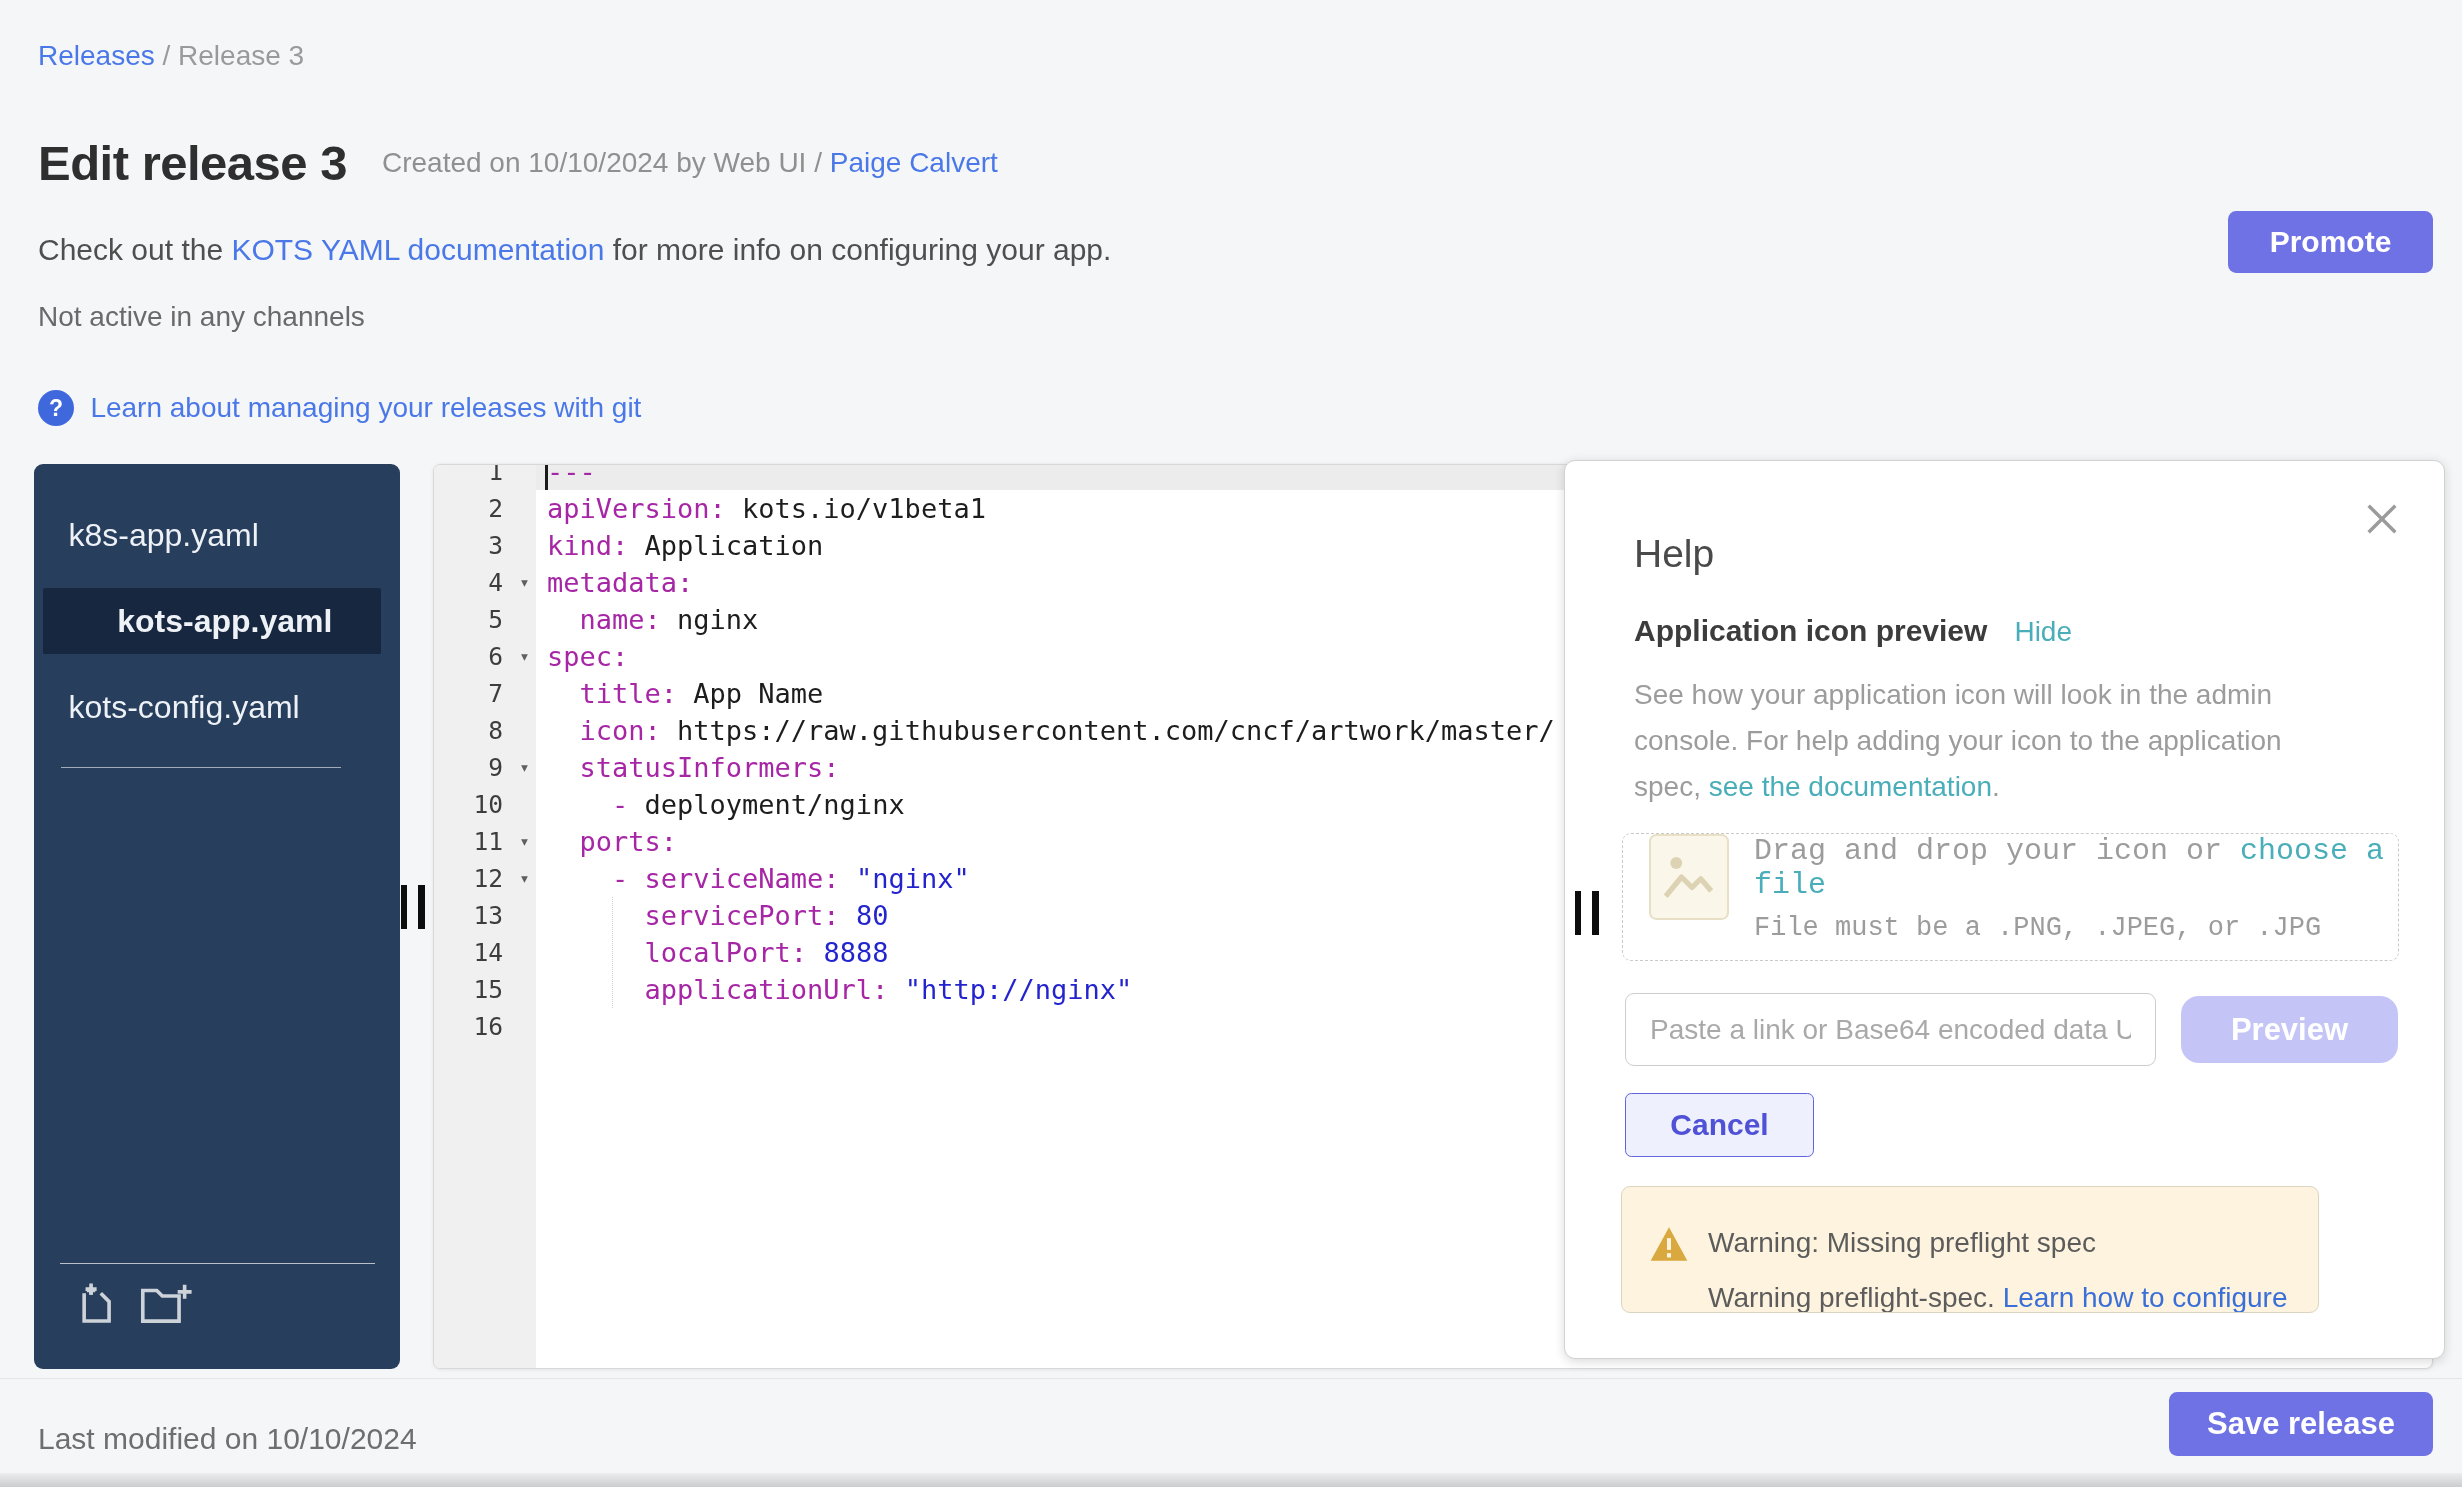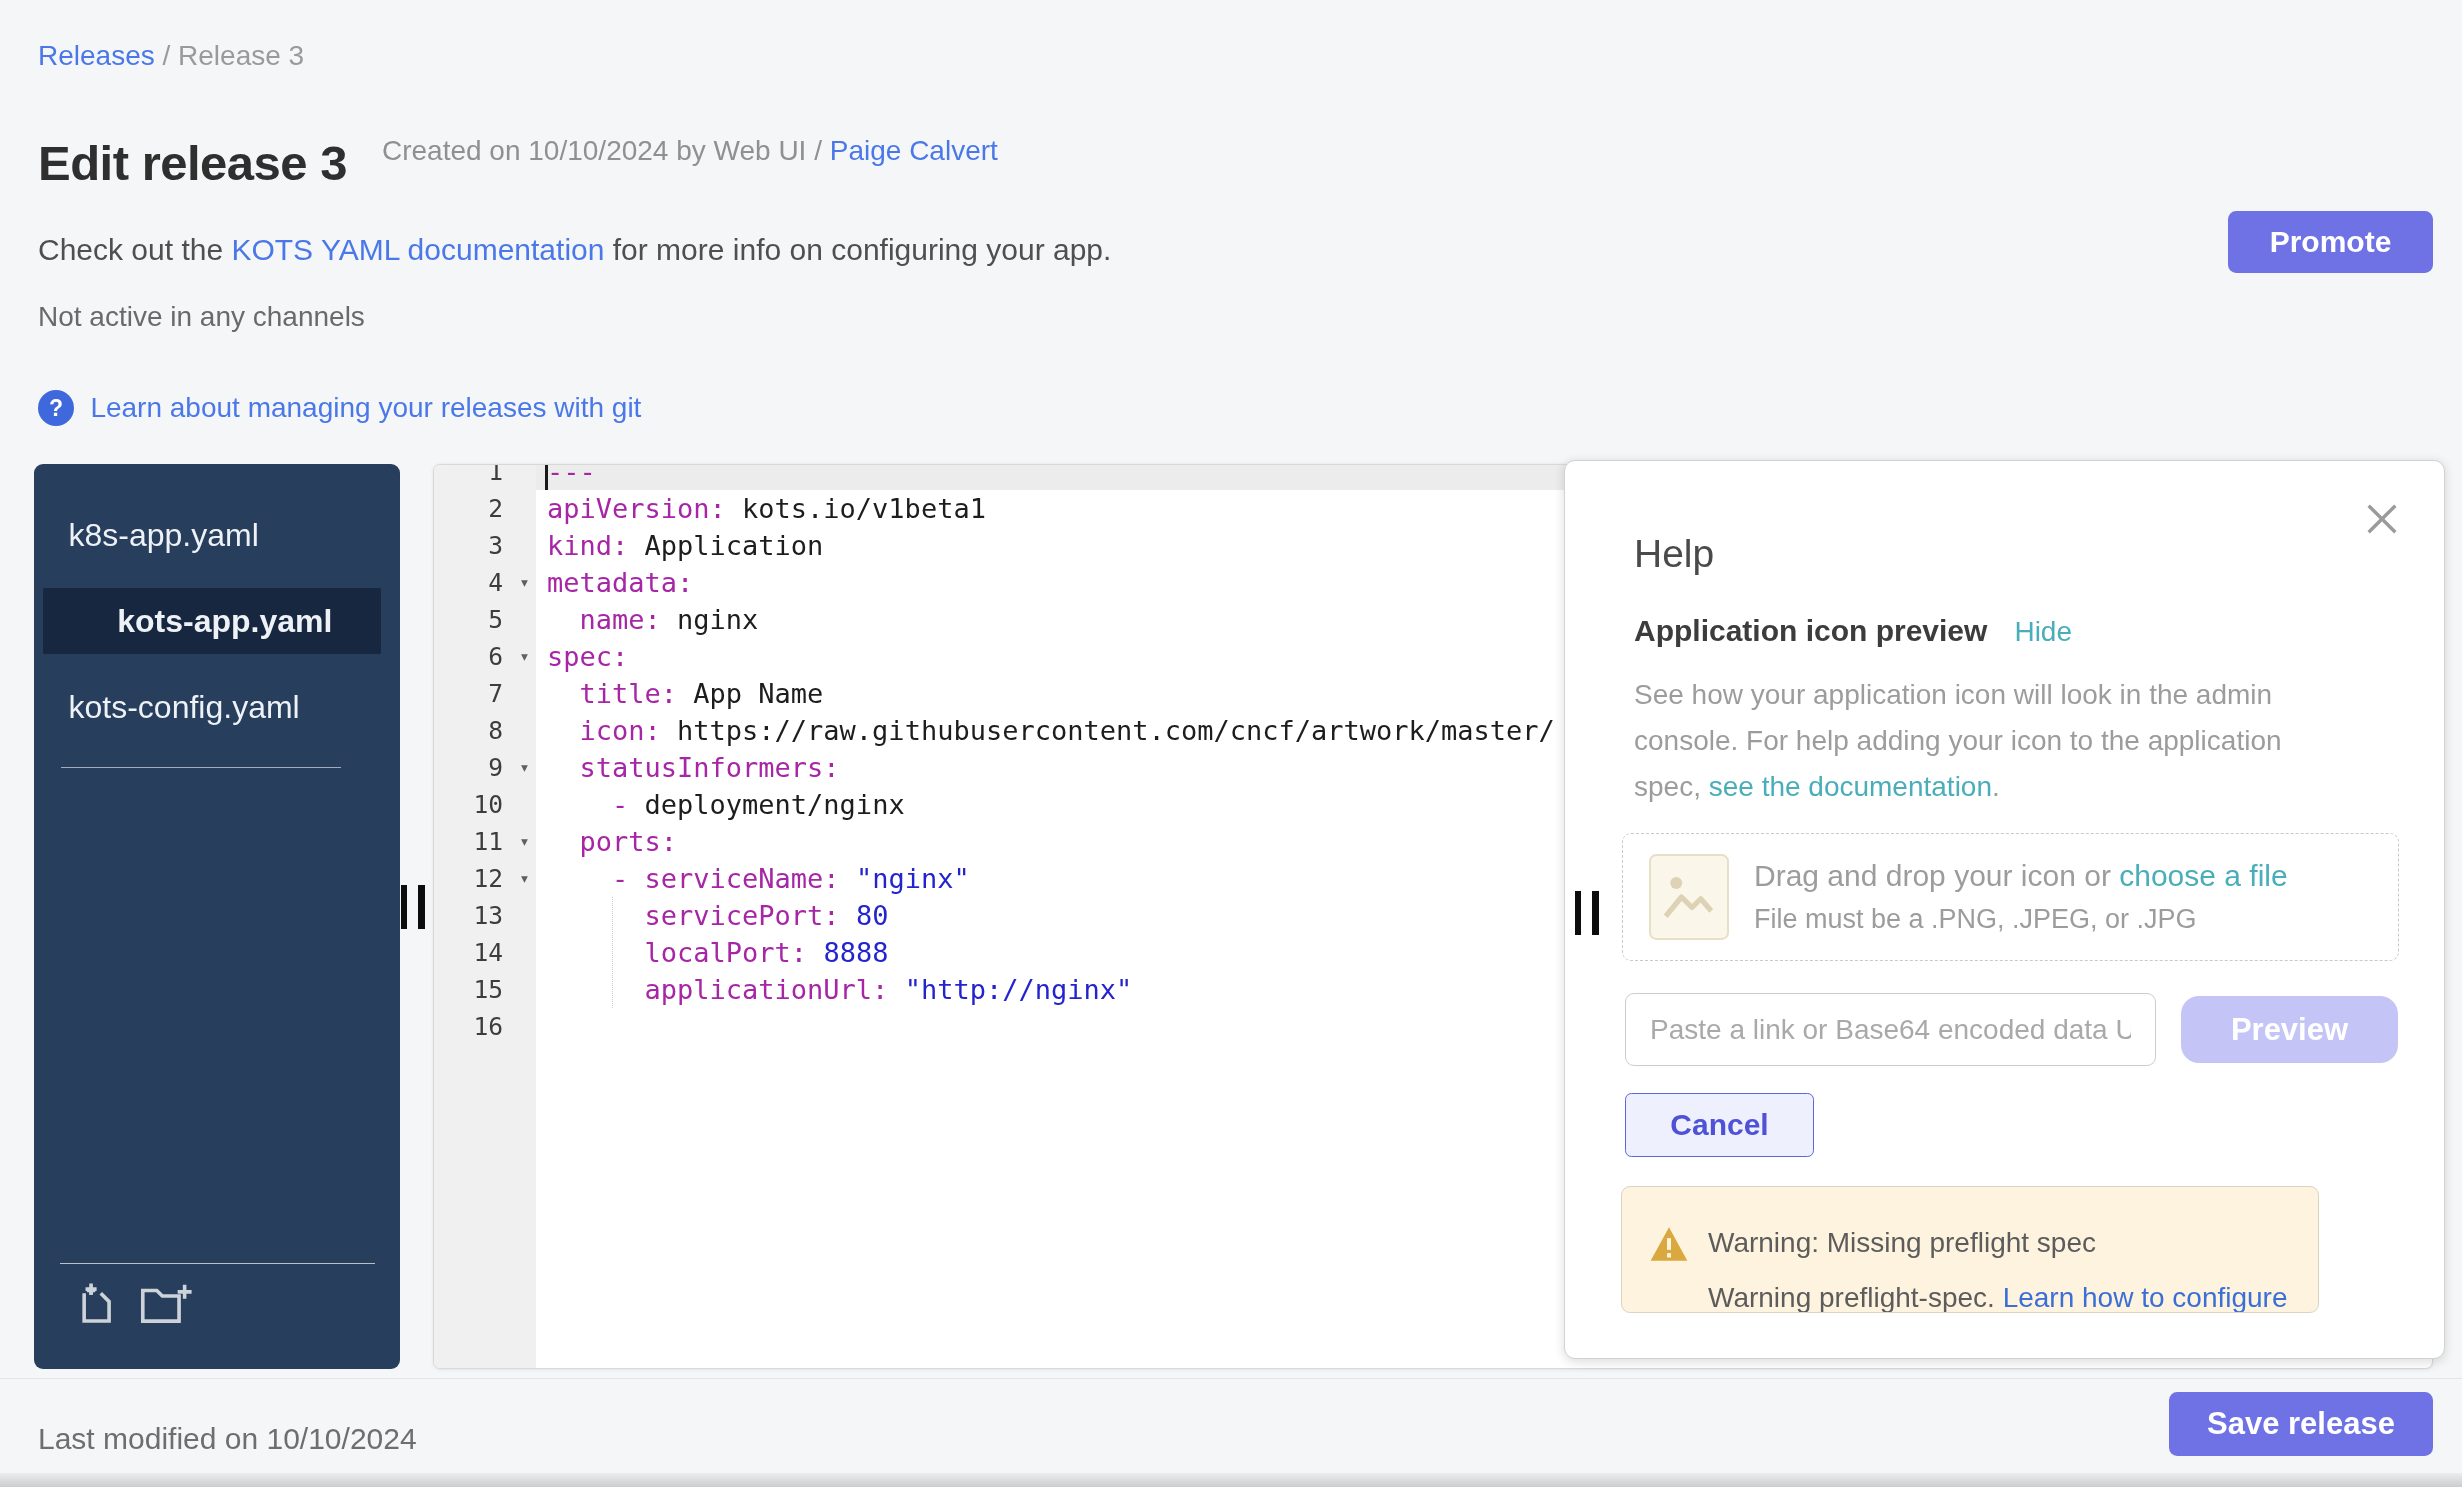--- a/index.html
+++ b/index.html
@@ -9,21 +9,21 @@
     background:#f5f6f8;
     font-family:"Liberation Sans","DejaVu Sans",sans-serif;
     overflow:hidden;
     color:#333;
   }
   .abs { position:absolute; }
 
   
   .breadcrumb { left:38px; top:40px; font-size:28px; color:#9a9a9a; }
   .breadcrumb .bc-link { color:#4a78e8; cursor:pointer; }
-  .page-title-row { left:38px; top:135px; display:flex; align-items:flex-start; }
+  .page-title-row { left:38px; top:135px; display:flex; align-items:center; }
   .page-title { font-size:49px; font-weight:700; color:#2f2f2f; letter-spacing:-0.5px; }
   .created-text { font-size:28px; color:#909090; margin-left:35px; }
   .created-text .author-link { color:#4a78e8; cursor:pointer; }
   .doc-line { left:38px; top:233px; font-size:30px; color:#4f4f4f; }
   .doc-line .blue-link { color:#4a78e8; cursor:pointer; }
   .not-active { left:38px; top:301px; font-size:28px; color:#6a6a6a; }
   .git-row { left:38px; top:390px; display:flex; align-items:center; cursor:pointer; }
   .q-icon {
     width:36px; height:36px; border-radius:50%; background:#3e68db;
     color:#fff; font-size:23px; font-weight:700; display:flex;
@@ -98,21 +98,21 @@
   }
   .close-btn { position:absolute; right:42px; top:38px; width:40px; height:40px; cursor:pointer; }
   .help-title { position:absolute; left:69px; top:71px; font-size:39px; color:#4a4a4a; font-weight:500; }
   .section-row { position:absolute; left:69px; top:153px; display:flex; align-items:baseline; }
   .section-title { font-size:30px; font-weight:700; color:#3c3c3c; }
   .teal-link { color:#49aeb9; cursor:pointer; }
   .hide-link { font-size:28px; margin-left:27px; }
   .help-desc { position:absolute; left:69px; top:211px; width:719px; font-size:28px; line-height:46px; color:#9c9c9c; }
   .dropzone {
     position:absolute; left:57px; top:372px; width:777px; height:128px;
-    border:1.8px dashed #c9c9c9; border-radius:9px; display:flex; align-items:center;
+    border:1.8px dashed #c9c9c9; border-radius:9px; display:flex; font-family:Liberation Mono, monospace;
   }
   .img-ph {
     width:80px; height:86px; margin-left:25.5px; background:#faf6ea;
     border:2.7px solid #e7dfc6; border-radius:7.3px; flex:none;
     display:flex; align-items:center; justify-content:center;
   }
   .dz-text { margin-left:25.5px; }
   .dz-line1 { font-size:30px; color:#9c9c9c; }
   .dz-line2 { font-size:27px; color:#9c9c9c; margin-top:11px; }
   .url-input {

